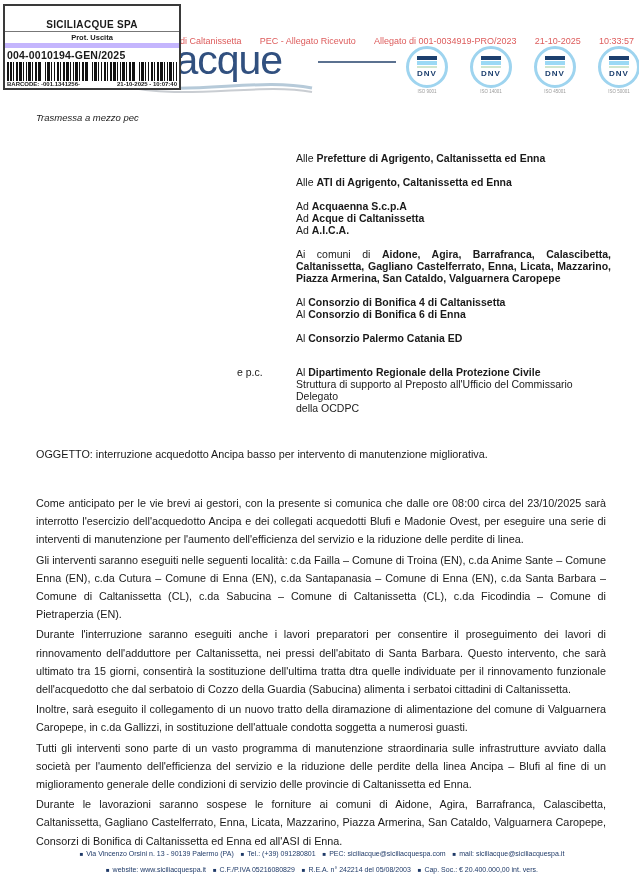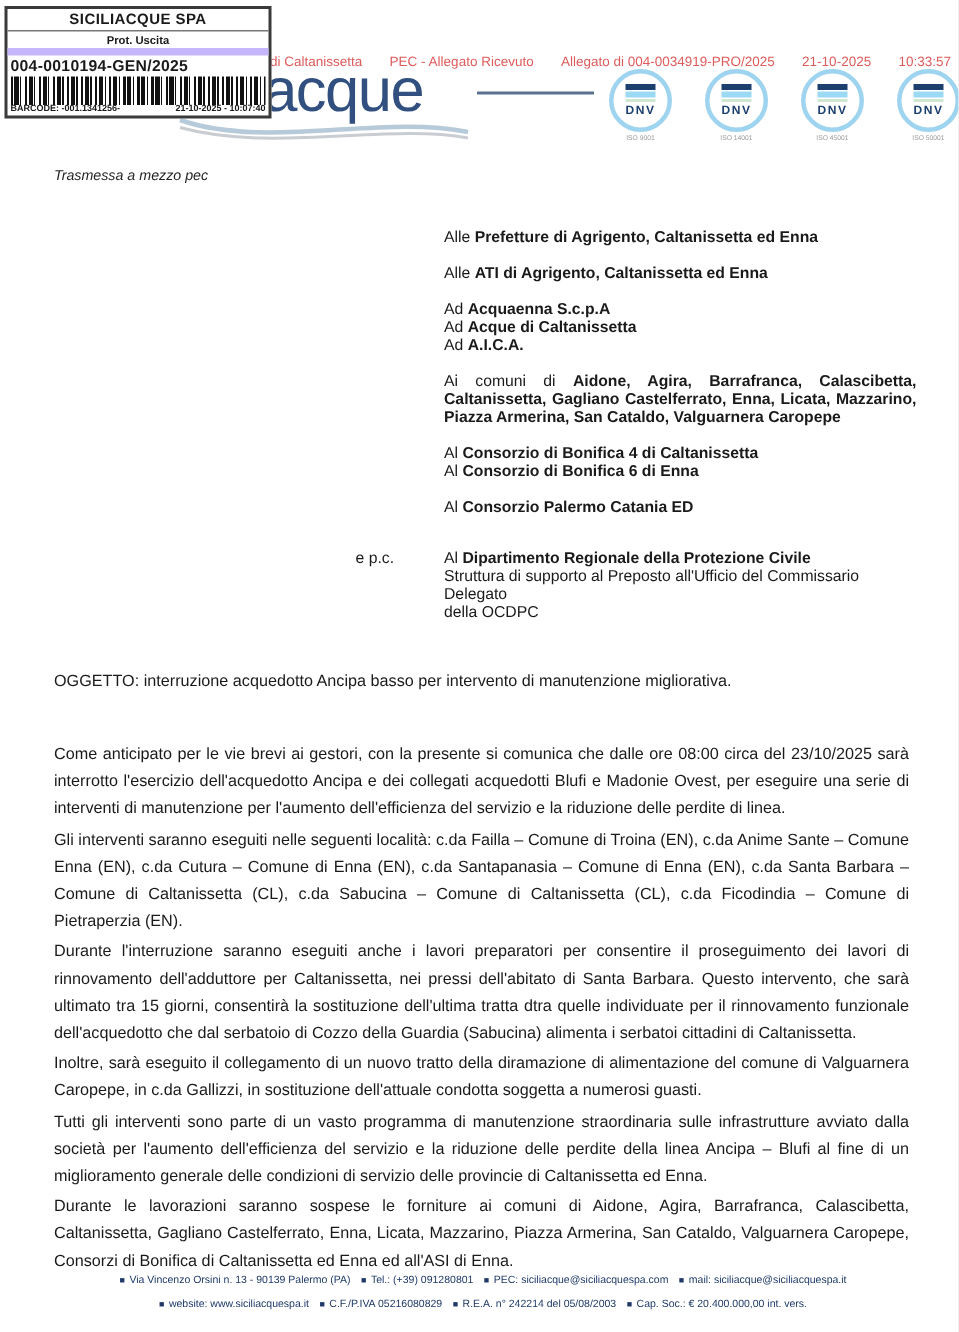--- a/index.html
+++ b/index.html
@@ -8,21 +8,21 @@
     position:relative; width:639px; height:888px; margin:0 auto;
     background:#ffffff; overflow:hidden;
     font-family:"Liberation Sans", sans-serif; color:#1a1a1a;
   }
 
   
   .stamp {
     position:absolute; left:3px; top:4px; width:178px;
     background:#fff; border:2px solid #3a3a3a; z-index:10;
   }
-  .stamp-title { font-size:10px; font-weight:bold; text-align:center; padding:2px 0 1px; border-bottom:1px solid #777; letter-spacing:.3px; }
+  .stamp-title { font-size:10px; font-weight:bold; text-align:center; padding:13px 0 1px; border-bottom:1px solid #777; letter-spacing:.3px; }
   .stamp-sub   { font-size:7.5px; font-weight:bold; text-align:center; padding:1px 0; border-bottom:5px solid #c4b5fd; }
   .stamp-num   { font-size:10.5px; font-weight:bold; padding:1px 2px 0; letter-spacing:.2px; }
   .stamp-barcode {
     height:19px; margin:1px 2px 0;
     background:repeating-linear-gradient(90deg,
       #111 0px,#111 1.5px,#fff 1.5px,#fff 2.6px,
       #111 2.6px,#111 5.4px,#fff 5.4px,#fff 6.3px,
       #111 6.3px,#111 7.2px,#fff 7.2px,#fff 9.4px);
   }
   .stamp-meta { display:flex; justify-content:space-between; font-size:6px; font-weight:bold; padding:0 2px 1px; }
@@ -105,21 +105,21 @@
     <div class="stamp-barcode"></div>
     <div class="stamp-meta">
       <span>BARCODE: -001.1341256-</span>
       <span>21-10-2025 - 10:07:40</span>
     </div>
   </div>
 
   <div class="pec-line">
     <span>Acque di Caltanissetta</span>
     <span>PEC - Allegato Ricevuto</span>
-    <span>Allegato di 004-0034919-PRO/2025</span>
+    <span>Allegato di 001-0034919-PRO/2023</span>
     <span>21-10-2025</span>
     <span>10:33:57</span>
   </div>
 
   <div class="badges">
     <div class="badge">
       <div class="badge-circle">
         <div class="badge-bars">
             <div class="b1"></div>
             <div class="b2"></div>

